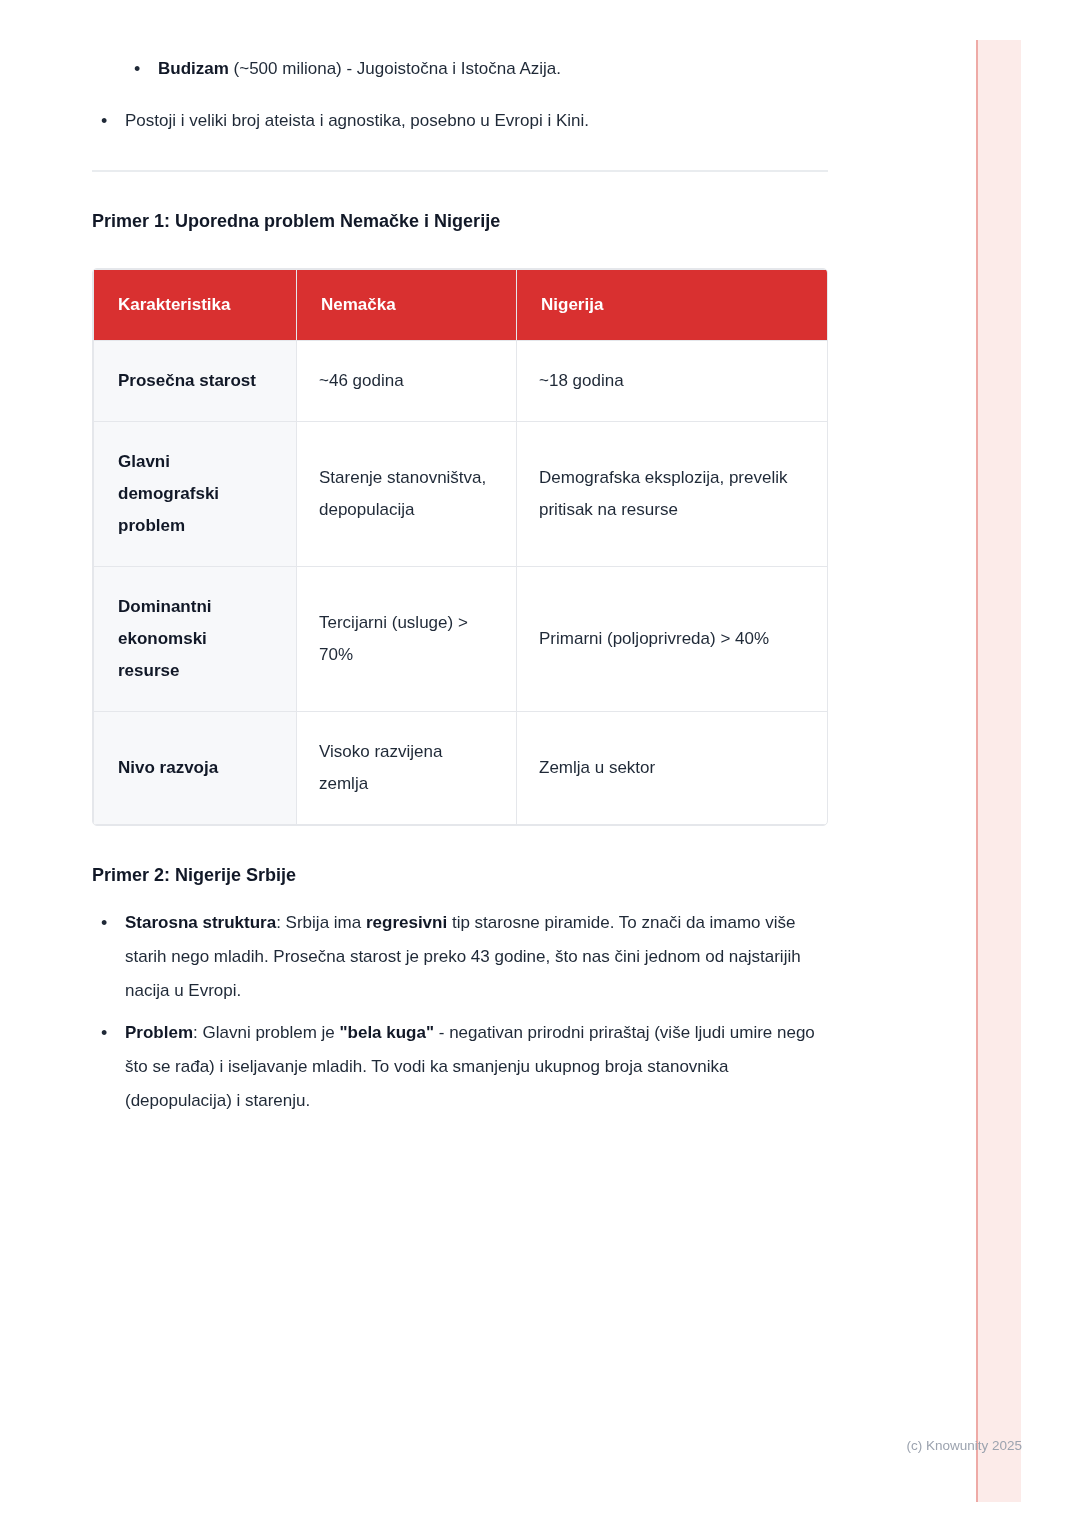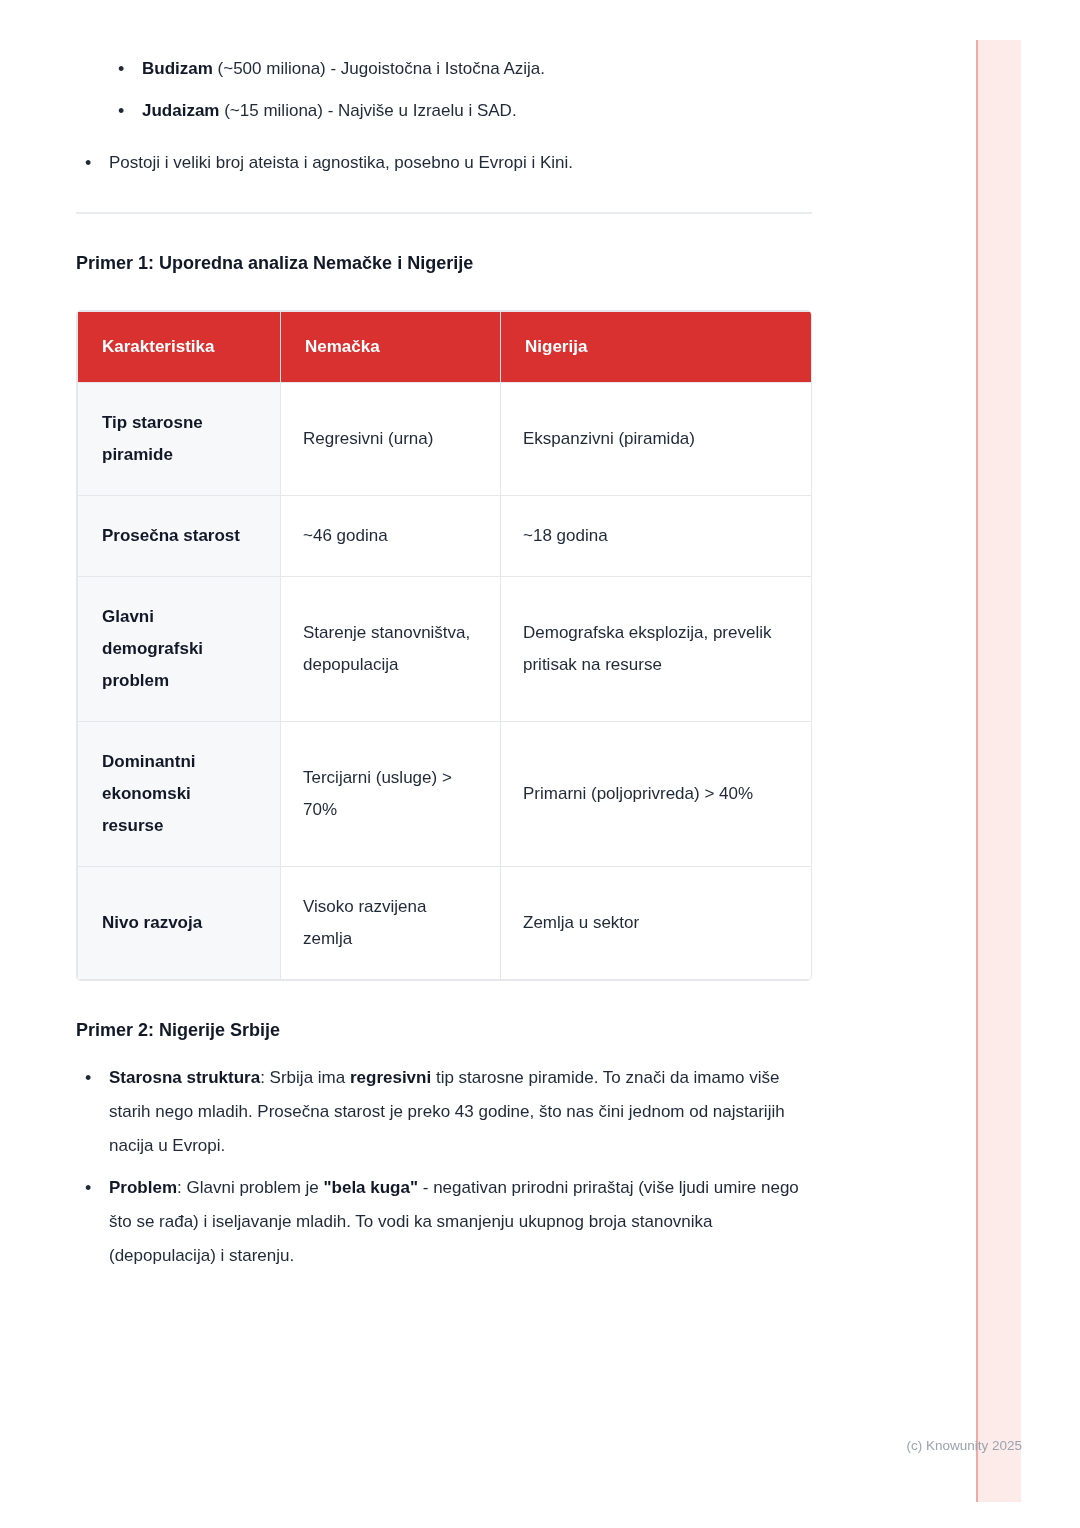--- a/index.html
+++ b/index.html
@@ -9,21 +9,21 @@
     height: 1528px;
     background: #ffffff;
     font-family: "Liberation Sans", sans-serif;
     color: #1f2937;
     position: relative;
     overflow: hidden;
   }
 
   .content {
     position: absolute;
-    left: 76px;
+    left: 92px;
     top: 0;
     width: 736px;
     z-index: 1;
   }
 
   
   .bullet-list { list-style: none; margin: 0; padding: 0; }
   .bullet-list li {
     position: relative;
     padding-left: 33px;
@@ -144,53 +144,47 @@
 </style>
 </head>
 <body>
 
 <div class="side-stripe"></div>
 
 <div class="content">
 
   <ul class="bullet-list sub-list">
     <li><strong>Budizam</strong><span> (~500 miliona) - Jugoistočna i Istočna Azija.</span></li>
-    <li><strong>Judaizam</strong><span> (~15 miliona) - Najviše u Izraelu i SAD.</span></li>
   </ul>
 
   <ul class="bullet-list outer-list">
     <li>Postoji i veliki broj ateista i agnostika, posebno u Evropi i Kini.</li>
   </ul>
 
   <hr class="divider">
 
 
-  <h3 class="example-heading">Primer 1: Uporedna analiza Nemačke i Nigerije</h3>
+  <h3 class="example-heading">Primer 1: Uporedna problem Nemačke i Nigerije</h3>
 
   <div class="table-wrap">
     <table class="comparison">
       <colgroup>
         <col class="c1">
           <col class="c2">
           <col class="c3">
       </colgroup>
       <thead>
         <tr>
           <th>Karakteristika</th>
           <th>Nemačka</th>
           <th>Nigerija</th>
         </tr>
       </thead>
       <tbody>
           <tr>
-            <th scope="row">Tip starosne piramide</th>
-            <td>Regresivni (urna)</td>
-            <td>Ekspanzivni (piramida)</td>
-          </tr>
-          <tr>
             <th scope="row">Prosečna starost</th>
             <td>~46 godina</td>
             <td>~18 godina</td>
           </tr>
           <tr>
             <th scope="row">Glavni demografski problem</th>
             <td>Starenje stanovništva, depopulacija</td>
             <td>Demografska eksplozija, prevelik pritisak na resurse</td>
           </tr>
           <tr>

